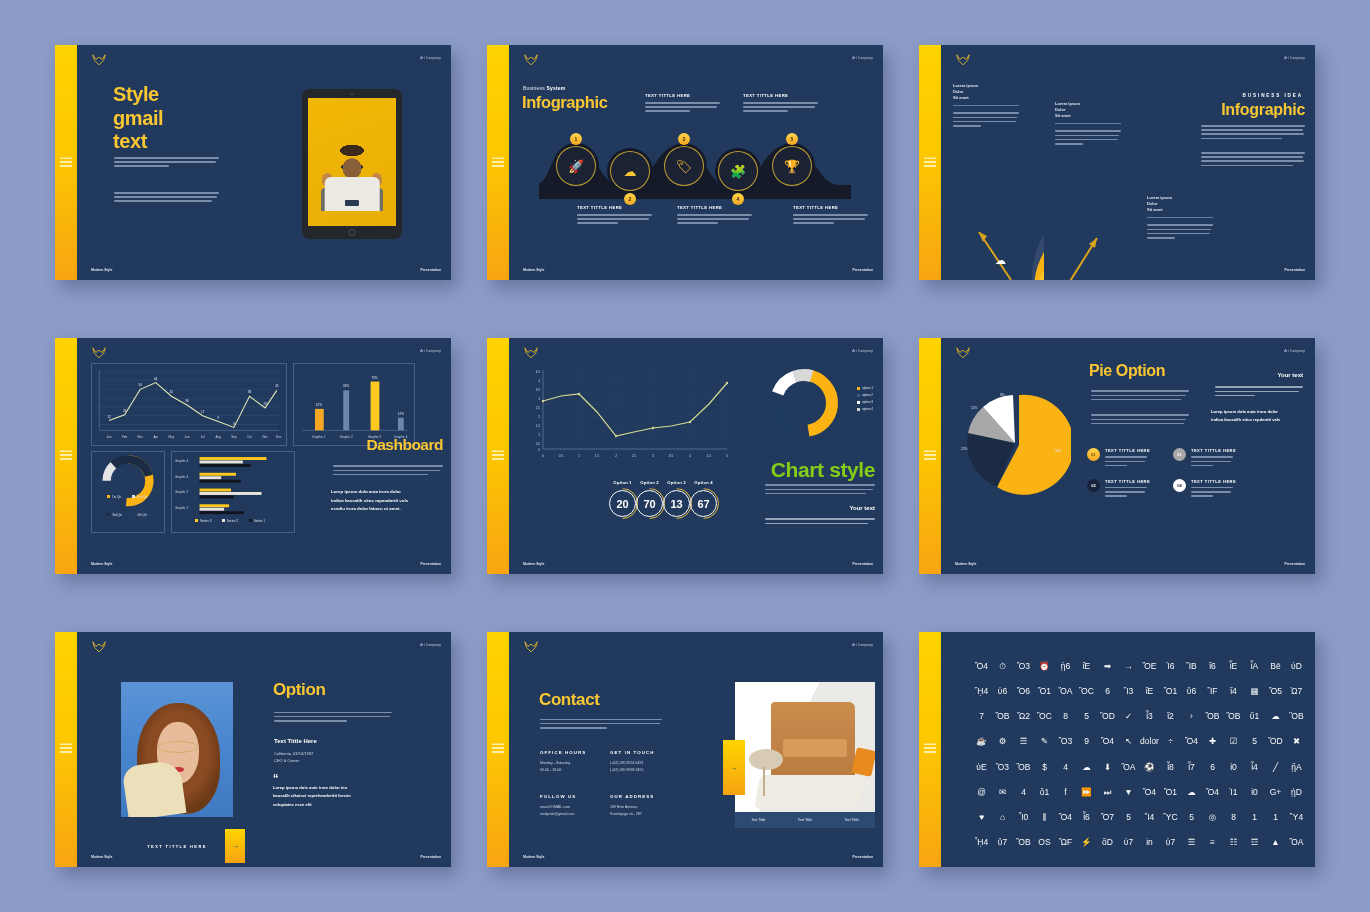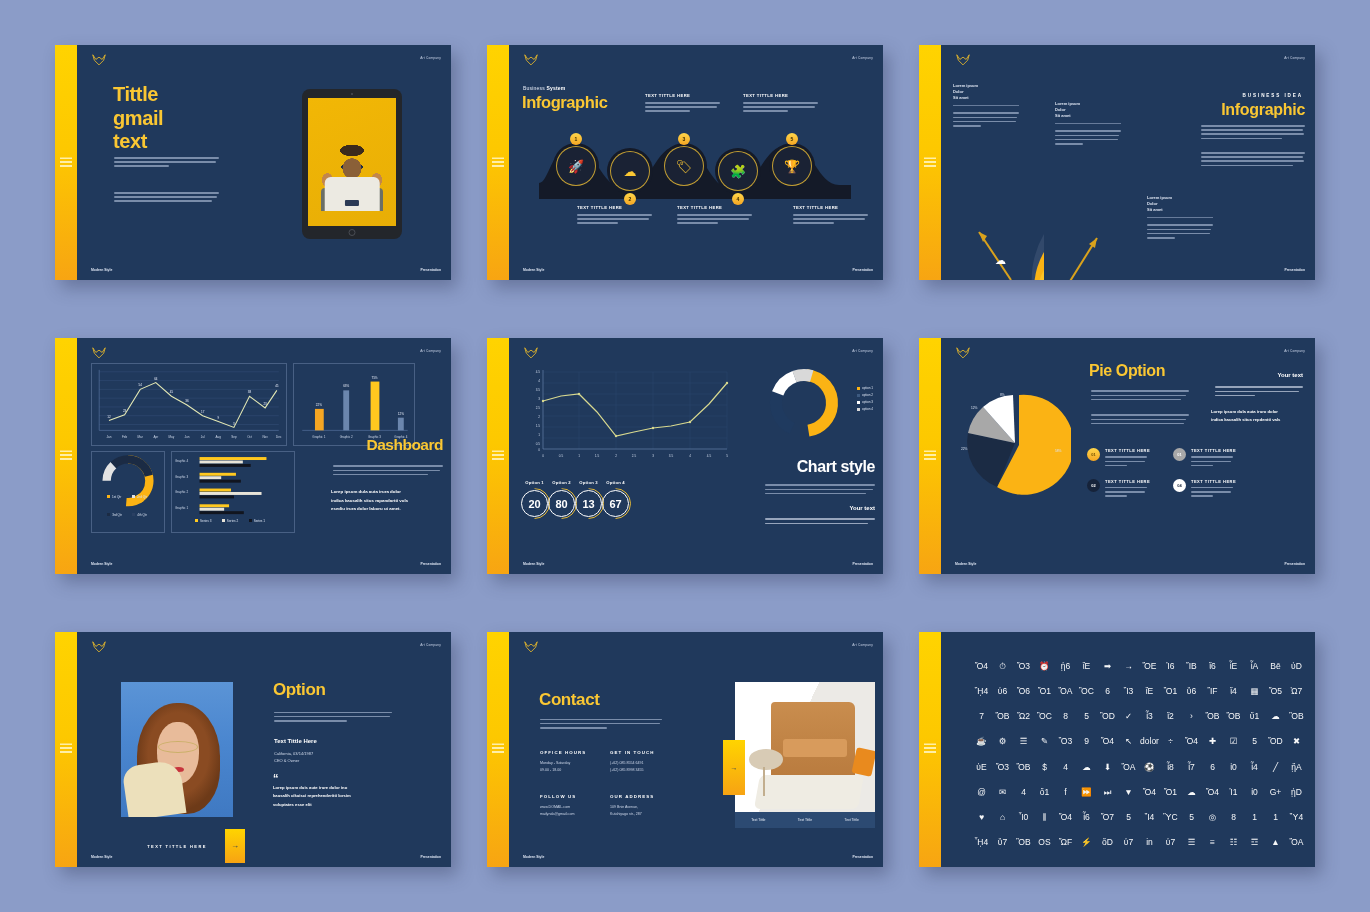--- a/index.html
+++ b/index.html
@@ -114,21 +114,21 @@
 
   
   .panel { position: absolute; border: 1px solid rgba(150,170,205,.35); }
   .s4 .dash { position: absolute; right: 8px; top: 98px; font-size: 15.5px; font-weight: bold; color: #fac733; letter-spacing: -.5px; }
   .s4 .axl { font-size: 3.1px; fill: #cdd8ea; }
   .s4 .dlbl { font-size: 3.1px; fill: #e9eefa; }
   .lg { font-size: 3.1px; color: #d8e1f0; display: inline-flex; align-items: center; gap: 2px; margin-right: 6px; }
   .lg .sw { width: 3px; height: 3px; display: inline-block; }
 
   
-  .s5 .big { position: absolute; right: 8px; top: 120px; font-size: 16px; font-weight: bold; color: #ffffff; letter-spacing: -.4px; }
+  .s5 .big { position: absolute; right: 8px; top: 120px; font-size: 21px; font-weight: bold; color: #84cc16; letter-spacing: -.4px; }
   .s5 .yourtext { position: absolute; right: 8px; top: 167px; font-size: 6px; color: #fff; font-weight: bold; }
   .s5 .optnum { width: 27px; height: 27px; border-radius: 50%; border: 1.6px solid #fff;
                 display: flex; align-items: center; justify-content: center;
                 font-size: 11px; font-weight: bold; color: #fff; position: relative; }
   .s5 .optnum::after { content: ""; position: absolute; inset: -3px;
                 border: 1.2px solid rgba(250,199,51,.9); border-radius: 50%;
                 clip-path: polygon(50% 0,100% 0,100% 100%,50% 100%); }
   .s5 .optlbl { font-size: 4.2px; font-weight: bold; color: #fff; text-align: center; margin-bottom: 5px; letter-spacing: .2px;}
 
   
@@ -204,21 +204,21 @@
       </div>
       <div class="inner">
         <div class="logo">
           <svg viewBox="0 0 20 18">
               <path d="M2 1 L6 7 L10 4 L14 7 L18 1 L16 8 L10 14 L4 8 Z" fill="none" stroke="#e8b92a" stroke-width="1.1"></path>
             </svg>
         </div>
         <div class="hdr-right">Art Company</div>
 
         <div class="title">
-          <div>Tittle</div>
+          <div>Style</div>
           <div>gmail</div>
           <div>text</div>
         </div>
 
         <div class="body1 lines">
           <i style="width:100%"></i>
             <i style="width:97%"></i>
             <i style="width:52%"></i>
         </div>
         <div class="body2 lines">
@@ -692,28 +692,28 @@
           <i style="width:100%"></i>
             <i style="width:98%"></i>
             <i style="width:92%"></i>
         </div>
         <div class="yourtext">Your text</div>
         <div class="lines" style="position:absolute;right:8px;top:180px;width:110px">
           <i style="width:100%;background:#e8eefb"></i>
             <i style="width:94%;background:#e8eefb"></i>
         </div>
 
-        <div style="position:absolute;left:12px;top:142px;width:196px;display:flex;justify-content:flex-start">
+        <div style="position:absolute;left:12px;top:142px;width:196px;display:flex;justify-content:flex-end">
           <div>
             <div class="optlbl">Option 1</div>
             <div class="optnum">20</div>
           </div>
           <div>
             <div class="optlbl">Option 2</div>
-            <div class="optnum">80</div>
+            <div class="optnum">70</div>
           </div>
           <div>
             <div class="optlbl">Option 3</div>
             <div class="optnum">13</div>
           </div>
           <div>
             <div class="optlbl">Option 4</div>
             <div class="optnum">67</div>
           </div>
         </div>

